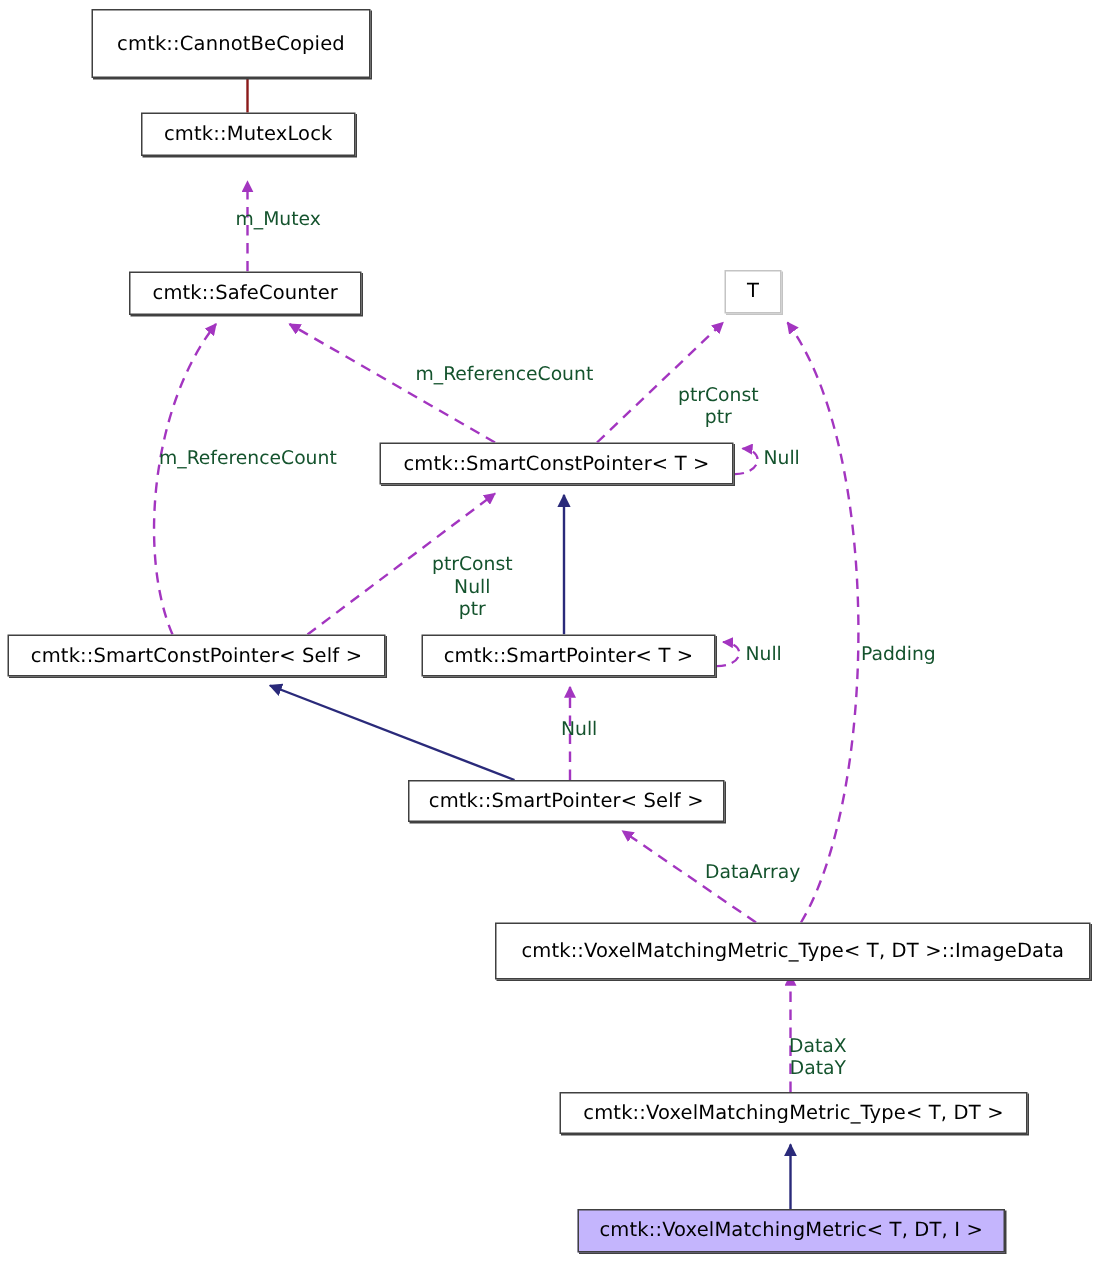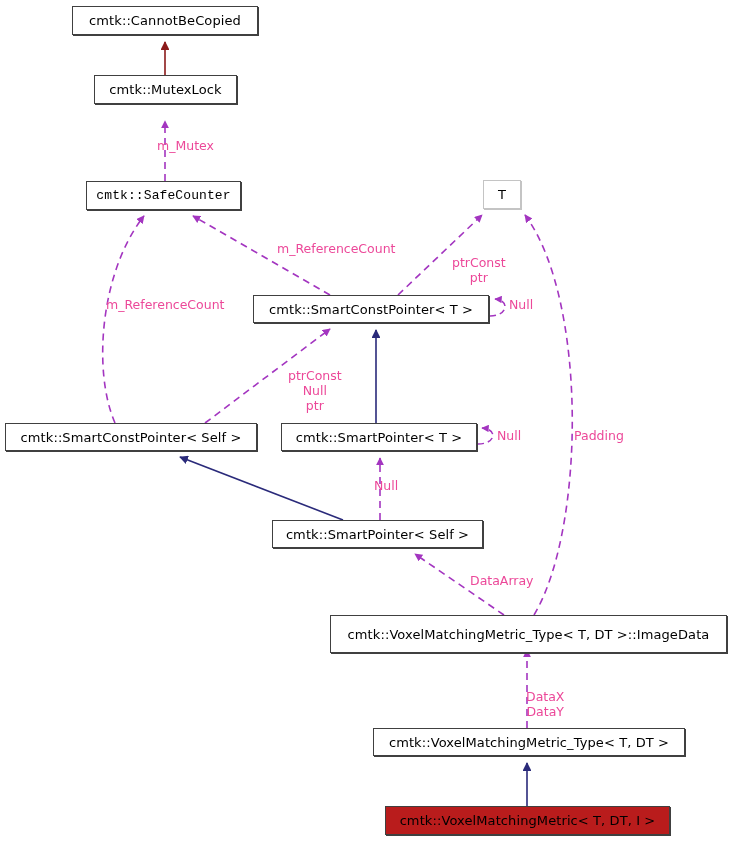--- a/index.html
+++ b/index.html
@@ -32,29 +32,29 @@
     justify-content: center;
     white-space: nowrap;
     color: #000000;
     font-size: 13px;
     letter-spacing: 0.1px;
   }
   .node-box.solid-shadow {
     box-shadow: 1px 1px 0 0 #404040;
   }
   .node-box.highlighted {
-    background: #b91c1c;
+    background: #c4b5fd;
   }
   .node-box.template-param {
     border: 1px solid #c4c4c4;
     box-shadow: 1px 1px 0 0 #c4c4c4;
   }
   .edge-label {
     position: absolute;
-    color: #ec4899;
+    color: #14532d;
     font-size: 12.5px;
     white-space: pre;
     line-height: 15px;
   }
   .edge-label.centered { text-align: center; margin-top: 21px; }
 </style>
 </head>
 <body>
 
 <div id="diagram-root">
@@ -126,29 +126,29 @@
 
     <g>
       <line x1="527" y1="728" x2="527" y2="650" stroke="#a335c0" stroke-width="1.6" stroke-dasharray="7,5" marker-end="url(#arrow-purple)"></line>
     </g>
 
     <g>
       <line x1="527" y1="806" x2="527" y2="763" stroke="#2a2a7a" stroke-width="1.6" marker-end="url(#arrow-navy)"></line>
     </g>
   </svg>
 
-  <div class="node-box solid-shadow" style="left:72px; top:6px; width:186px; height:29px;">
+  <div class="node-box solid-shadow" style="left:61px; top:6px; width:186px; height:46px;">
     <span>cmtk::CannotBeCopied</span>
   </div>
 
   <div class="node-box solid-shadow" style="left:94px; top:75px; width:143px; height:29px;">
     <span>cmtk::MutexLock</span>
   </div>
 
-  <div class="node-box solid-shadow" style="left:86px; top:181px; width:155px; height:29px;font-family:Liberation Mono, monospace;">
+  <div class="node-box solid-shadow" style="left:86px; top:181px; width:155px; height:29px;">
     <span>cmtk::SafeCounter</span>
   </div>
 
   <div class="node-box template-param" style="left:483px; top:180px; width:38px; height:29px;">
     <span>T</span>
   </div>
 
   <div class="node-box solid-shadow" style="left:5px; top:423px; width:252px; height:28px;">
     <span>cmtk::SmartConstPointer&lt; Self &gt;</span>
   </div>

